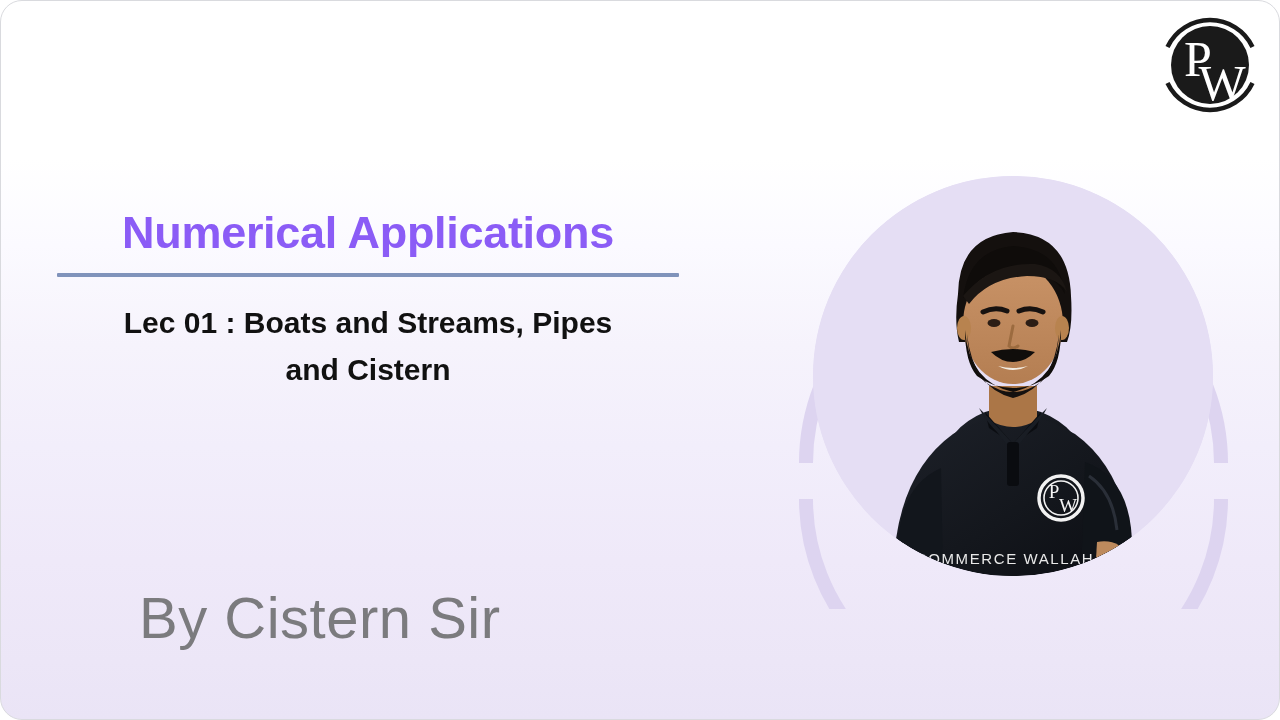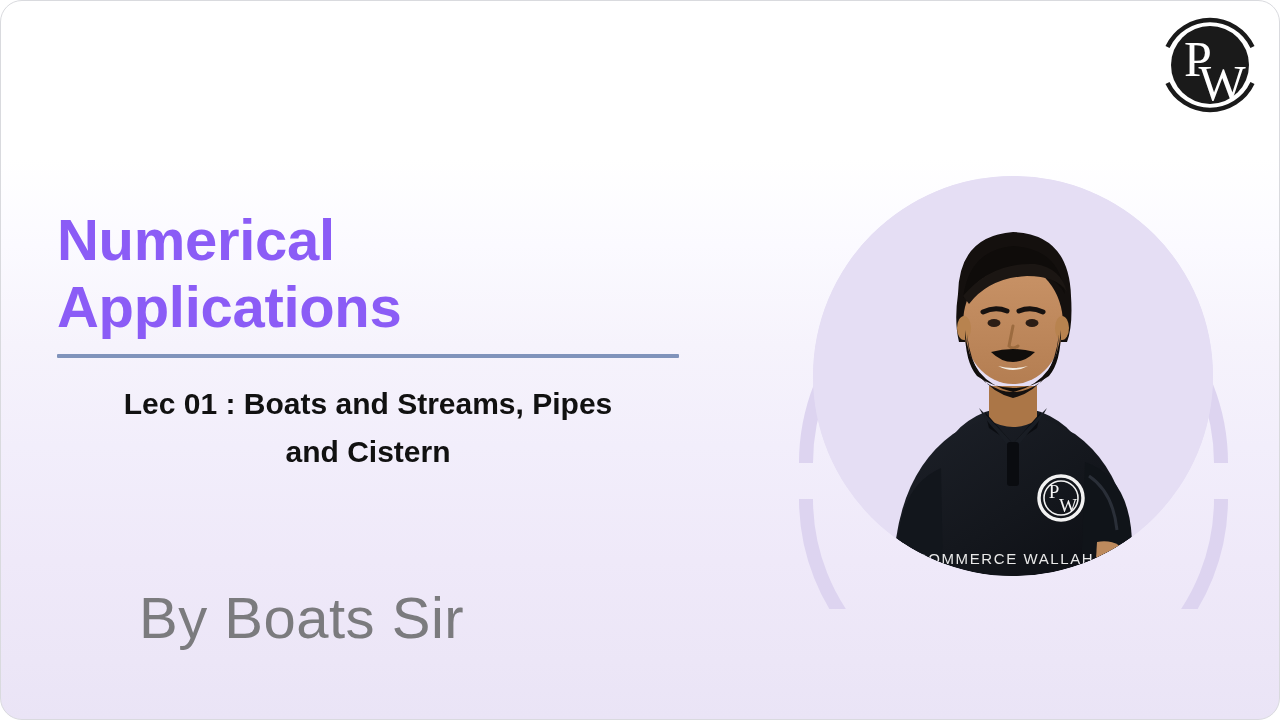--- a/index.html
+++ b/index.html
@@ -69,24 +69,24 @@
 
   
   #text-block {
     position: absolute;
     left: 56px;
     top: 206px;
     width: 622px;
   }
   #course-title {
     margin: 0;
-    font-size: 58px;
+    font-size: 45px;
     font-weight: bold;
     color: #8b5cf6;
-    text-align: left;
+    text-align: center;
     letter-spacing: -0.3px;
     line-height: 1.15;
   }
   #title-rule {
     margin: 14px 0 0 0;
     height: 4px;
     width: 622px;
     background: #8093bb;
     border-radius: 1px;
   }
@@ -234,15 +234,15 @@
       </svg>
     </div>
   </div>
 
   <div id="text-block">
     <h1 id="course-title">Numerical Applications</h1>
     <div id="title-rule"></div>
     <h2 id="lecture-subtitle">Lec 01 : Boats and Streams, Pipes and Cistern</h2>
   </div>
 
-  <div id="presenter">By Boats Sir</div>
+  <div id="presenter">By Cistern Sir</div>
 
 </div>
 
 </body></html>

